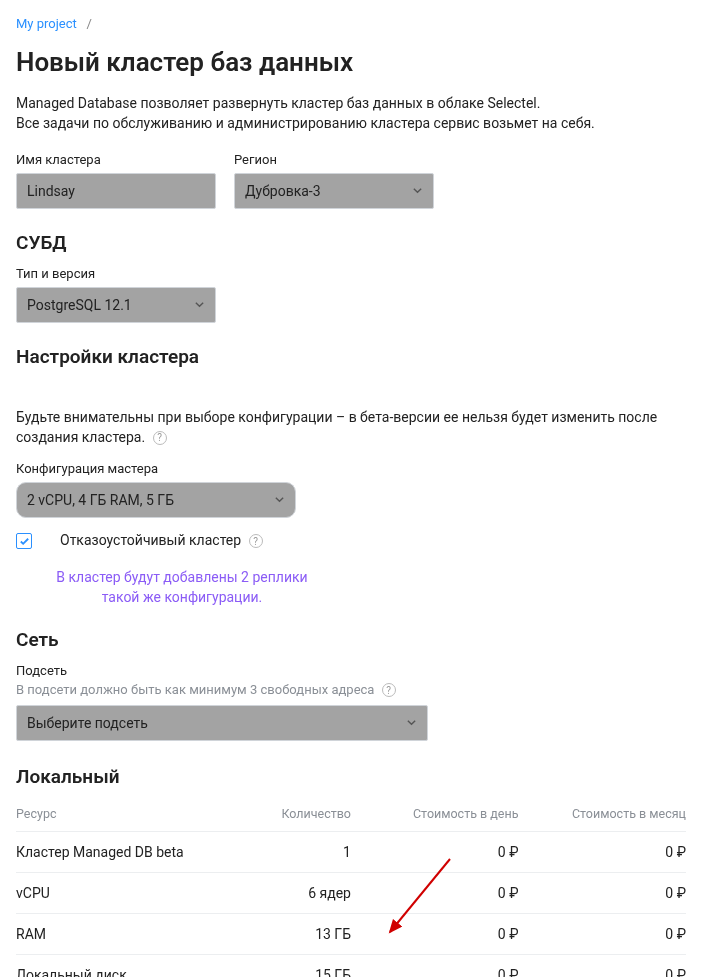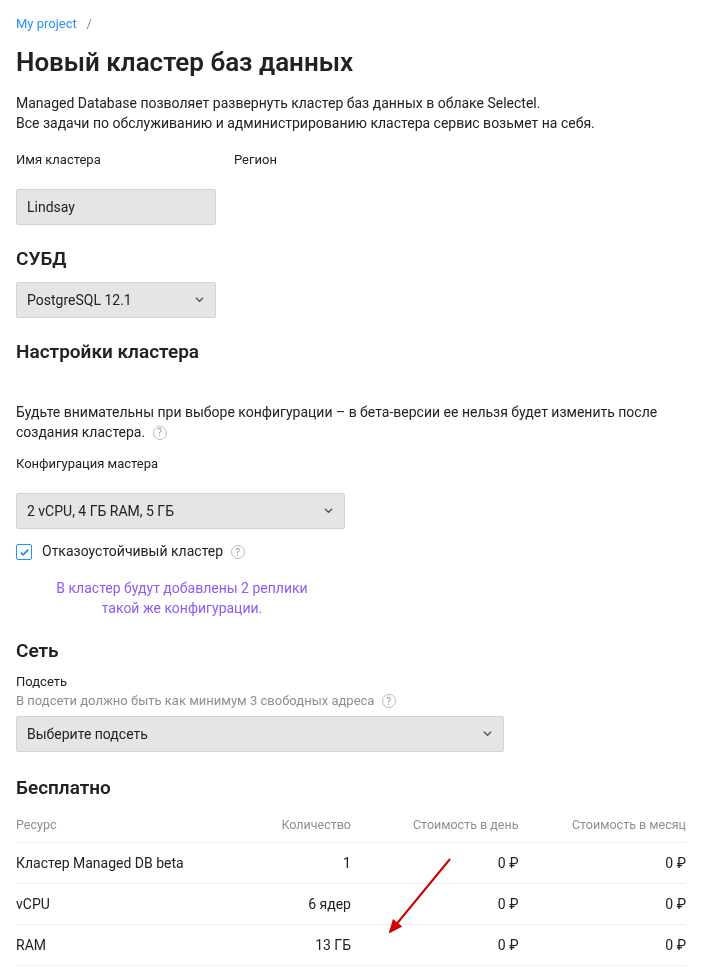--- a/index.html
+++ b/index.html
@@ -9,58 +9,58 @@
     background: #fff;
     padding: 16px;
     font-size: 14px;
     width: 702px;
   }
   .breadcrumb { font-size: 13px; color: #888; margin-bottom: 16px; }
   .breadcrumb a { color: #2a90ff; text-decoration: none; }
   h1 { font-size: 26px; font-weight: 600; margin-bottom: 16px; }
   .subtitle { font-size: 14px; color: #222; line-height: 1.45; margin-bottom: 18px; }
   .row { display: flex; gap: 18px; margin-bottom: 22px; }
-  .field { display: flex; flex-direction: column; gap: 16px; }
+  .field { display: flex; flex-direction: column; }
   .field-label { font-size: 13px; color: #222; margin-bottom: 6px; }
   .input, .select {
     height: 36px;
     border: 1px solid #d0d4d9;
     border-radius: 2px;
     padding: 0 10px;
     font-size: 14px;
     color: #222;
-    background: #e5e5e5;
+    background: #a3a3a3;
     display: flex;
     align-items: center;
     justify-content: space-between;
     cursor: pointer;
   }
   .input { cursor: text; }
   .w200 { width: 200px; }
-  .w300 { width: 329px; }
-  .w440 { width: 488px; }
+  .w300 { width: 280px; border-radius: 10px; }
+  .w440 { width: 412px; }
   h2 { font-size: 19px; font-weight: 600; margin-top: 8px; margin-bottom: 12px; }
   .note { font-size: 14px; color: #222; line-height: 1.45; margin-bottom: 14px; margin-top: 39px; }
   .helpicon {
     display: inline-flex; width: 14px; height: 14px;
     border: 1px solid #bbb; border-radius: 50%;
     align-items: center; justify-content: center;
     font-size: 10px; color: #999; margin-left: 4px;
     vertical-align: middle;
   }
   .chev { color: #666; }
   .checkbox-row { display: flex; align-items: flex-start; gap: 10px; margin-bottom: 20px; margin-top:14px;}
   .checkbox {
     width: 16px; height: 16px; border: 1px solid #2a90ff;
     background: #fff; border-radius: 2px; display: flex;
     align-items: center; justify-content: center; flex-shrink: 0;
     margin-top: 1px;
   }
   .checkbox svg { width: 11px; height: 11px; }
-  .checkbox-text { font-size: 14px; }
+  .checkbox-text { font-size: 14px; margin-left: 18px; }
   .checkbox-sub { color: #8b5cf6; margin-top: 20px; line-height: 1.4; max-width: 280px; text-align: center;}
   .hint { font-size: 13px; color: #8a8f96; margin-bottom: 8px; }
   table { width: 100%; border-collapse: collapse; font-size: 14px; }
   th { text-align: left; font-weight: 400; color: #8a8f96; font-size: 12.5px; padding: 6px 0 10px; }
   th.r, td.r { text-align: right; }
   td { padding: 12px 0; border-top: 1px solid #eceef0; }
   tfoot td { font-weight: 600; border-top: 1px solid #eceef0;}
   .col-res { width: 34%; }
   .col-qty { width: 16%; text-align: right; }
   .col-day { width: 25%; text-align: right; }
@@ -86,25 +86,34 @@
 
 <div class="row">
   <div class="field">
     <div class="field-label">Имя кластера</div>
     <div class="input w200">
       <span>Lindsay</span>
     </div>
   </div>
   <div class="field">
     <div class="field-label">Регион</div>
+    <div class="select w200">
+      <span>Дубровка-3</span>
+      <span class="chev">
+        <svg width="11" height="11" viewBox="0 0 12 12">
+            <path d="M2 4l4 4 4-4" fill="none" stroke="#555" stroke-width="1.5"></path>
+          </svg>
+      </span>
+    </div>
   </div>
 </div>
 
 <h2>СУБД</h2>
 <div class="field" style="margin-bottom:22px">
+  <div class="field-label">Тип и версия</div>
   <div class="select w200">
     <span>PostgreSQL 12.1</span>
     <span class="chev">
       <svg width="11" height="11" viewBox="0 0 12 12">
           <path d="M2 4l4 4 4-4" fill="none" stroke="#555" stroke-width="1.5"></path>
         </svg>
     </span>
   </div>
 </div>
 
@@ -149,21 +158,21 @@
 </div>
 <div class="select w440" style="margin-bottom:24px">
   <span>Выберите подсеть</span>
   <span class="chev">
     <svg width="11" height="11" viewBox="0 0 12 12">
         <path d="M2 4l4 4 4-4" fill="none" stroke="#555" stroke-width="1.5"></path>
       </svg>
   </span>
 </div>
 
-<h2>Бесплатно</h2>
+<h2>Локальный</h2>
 <table>
   <thead>
     <tr>
       <th class="col-res">Ресурс</th>
       <th class="col-qty r">Количество</th>
       <th class="col-day r">Стоимость в день</th>
       <th class="col-mon r">Стоимость в месяц</th>
     </tr>
   </thead>
   <tbody id="pricing-body">

